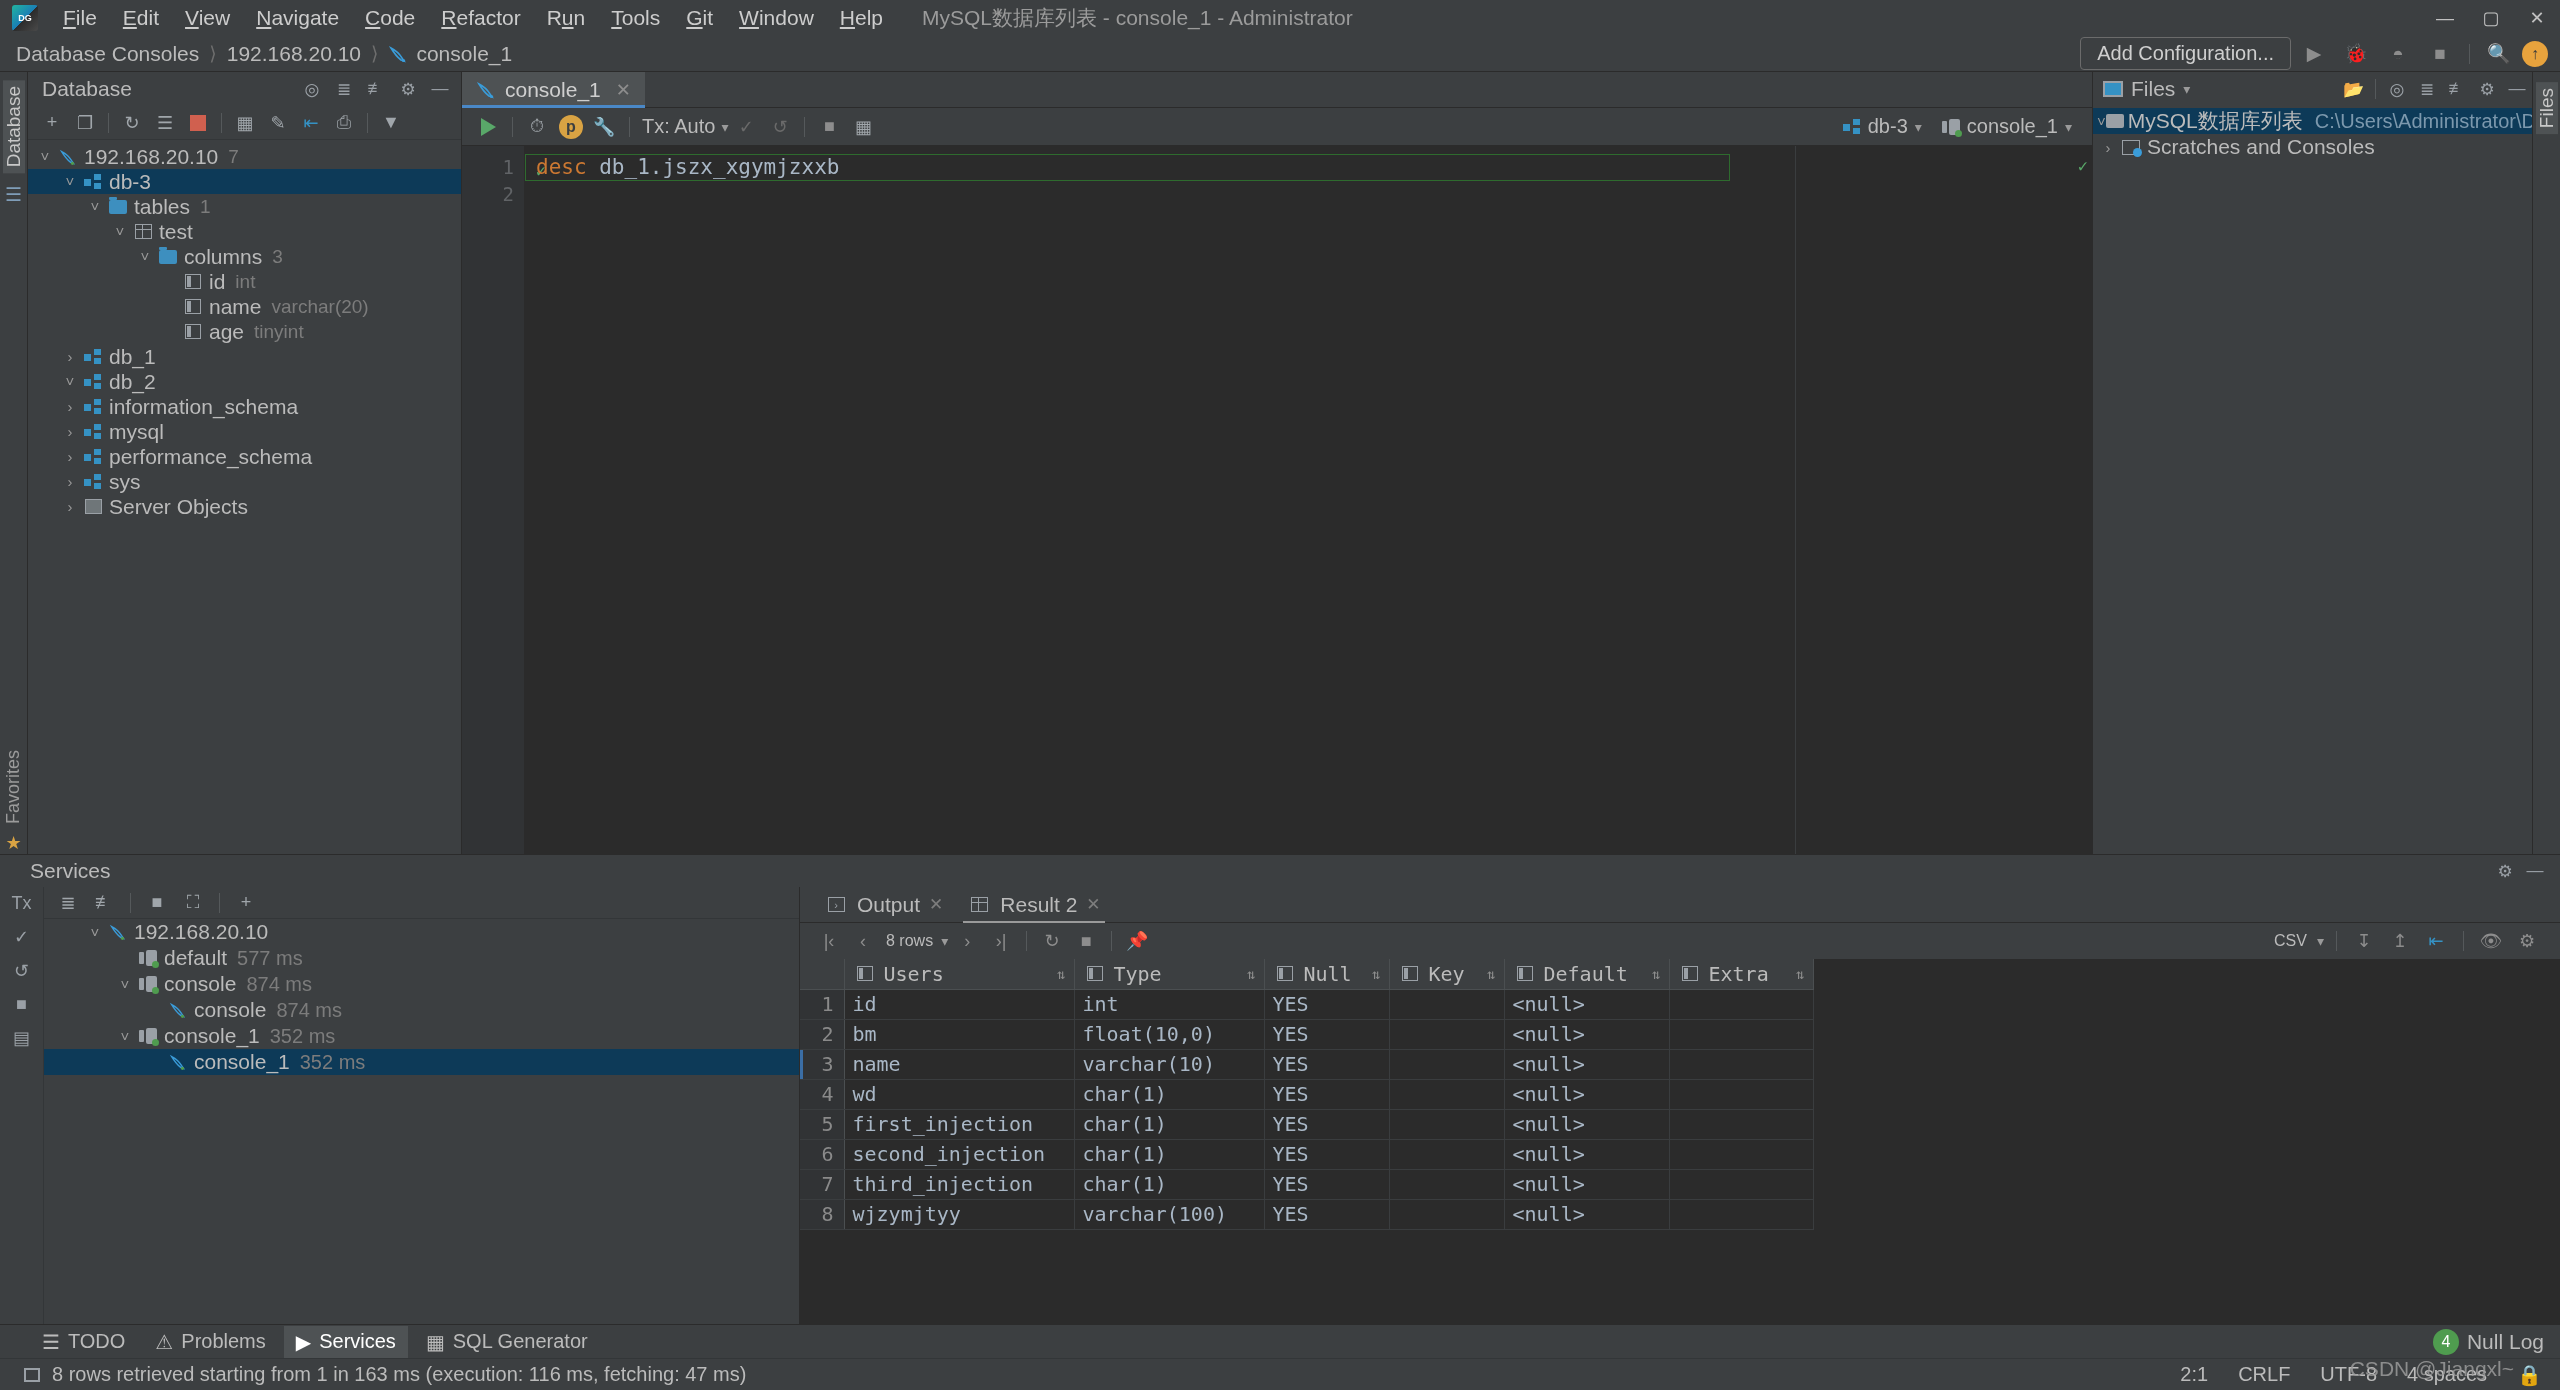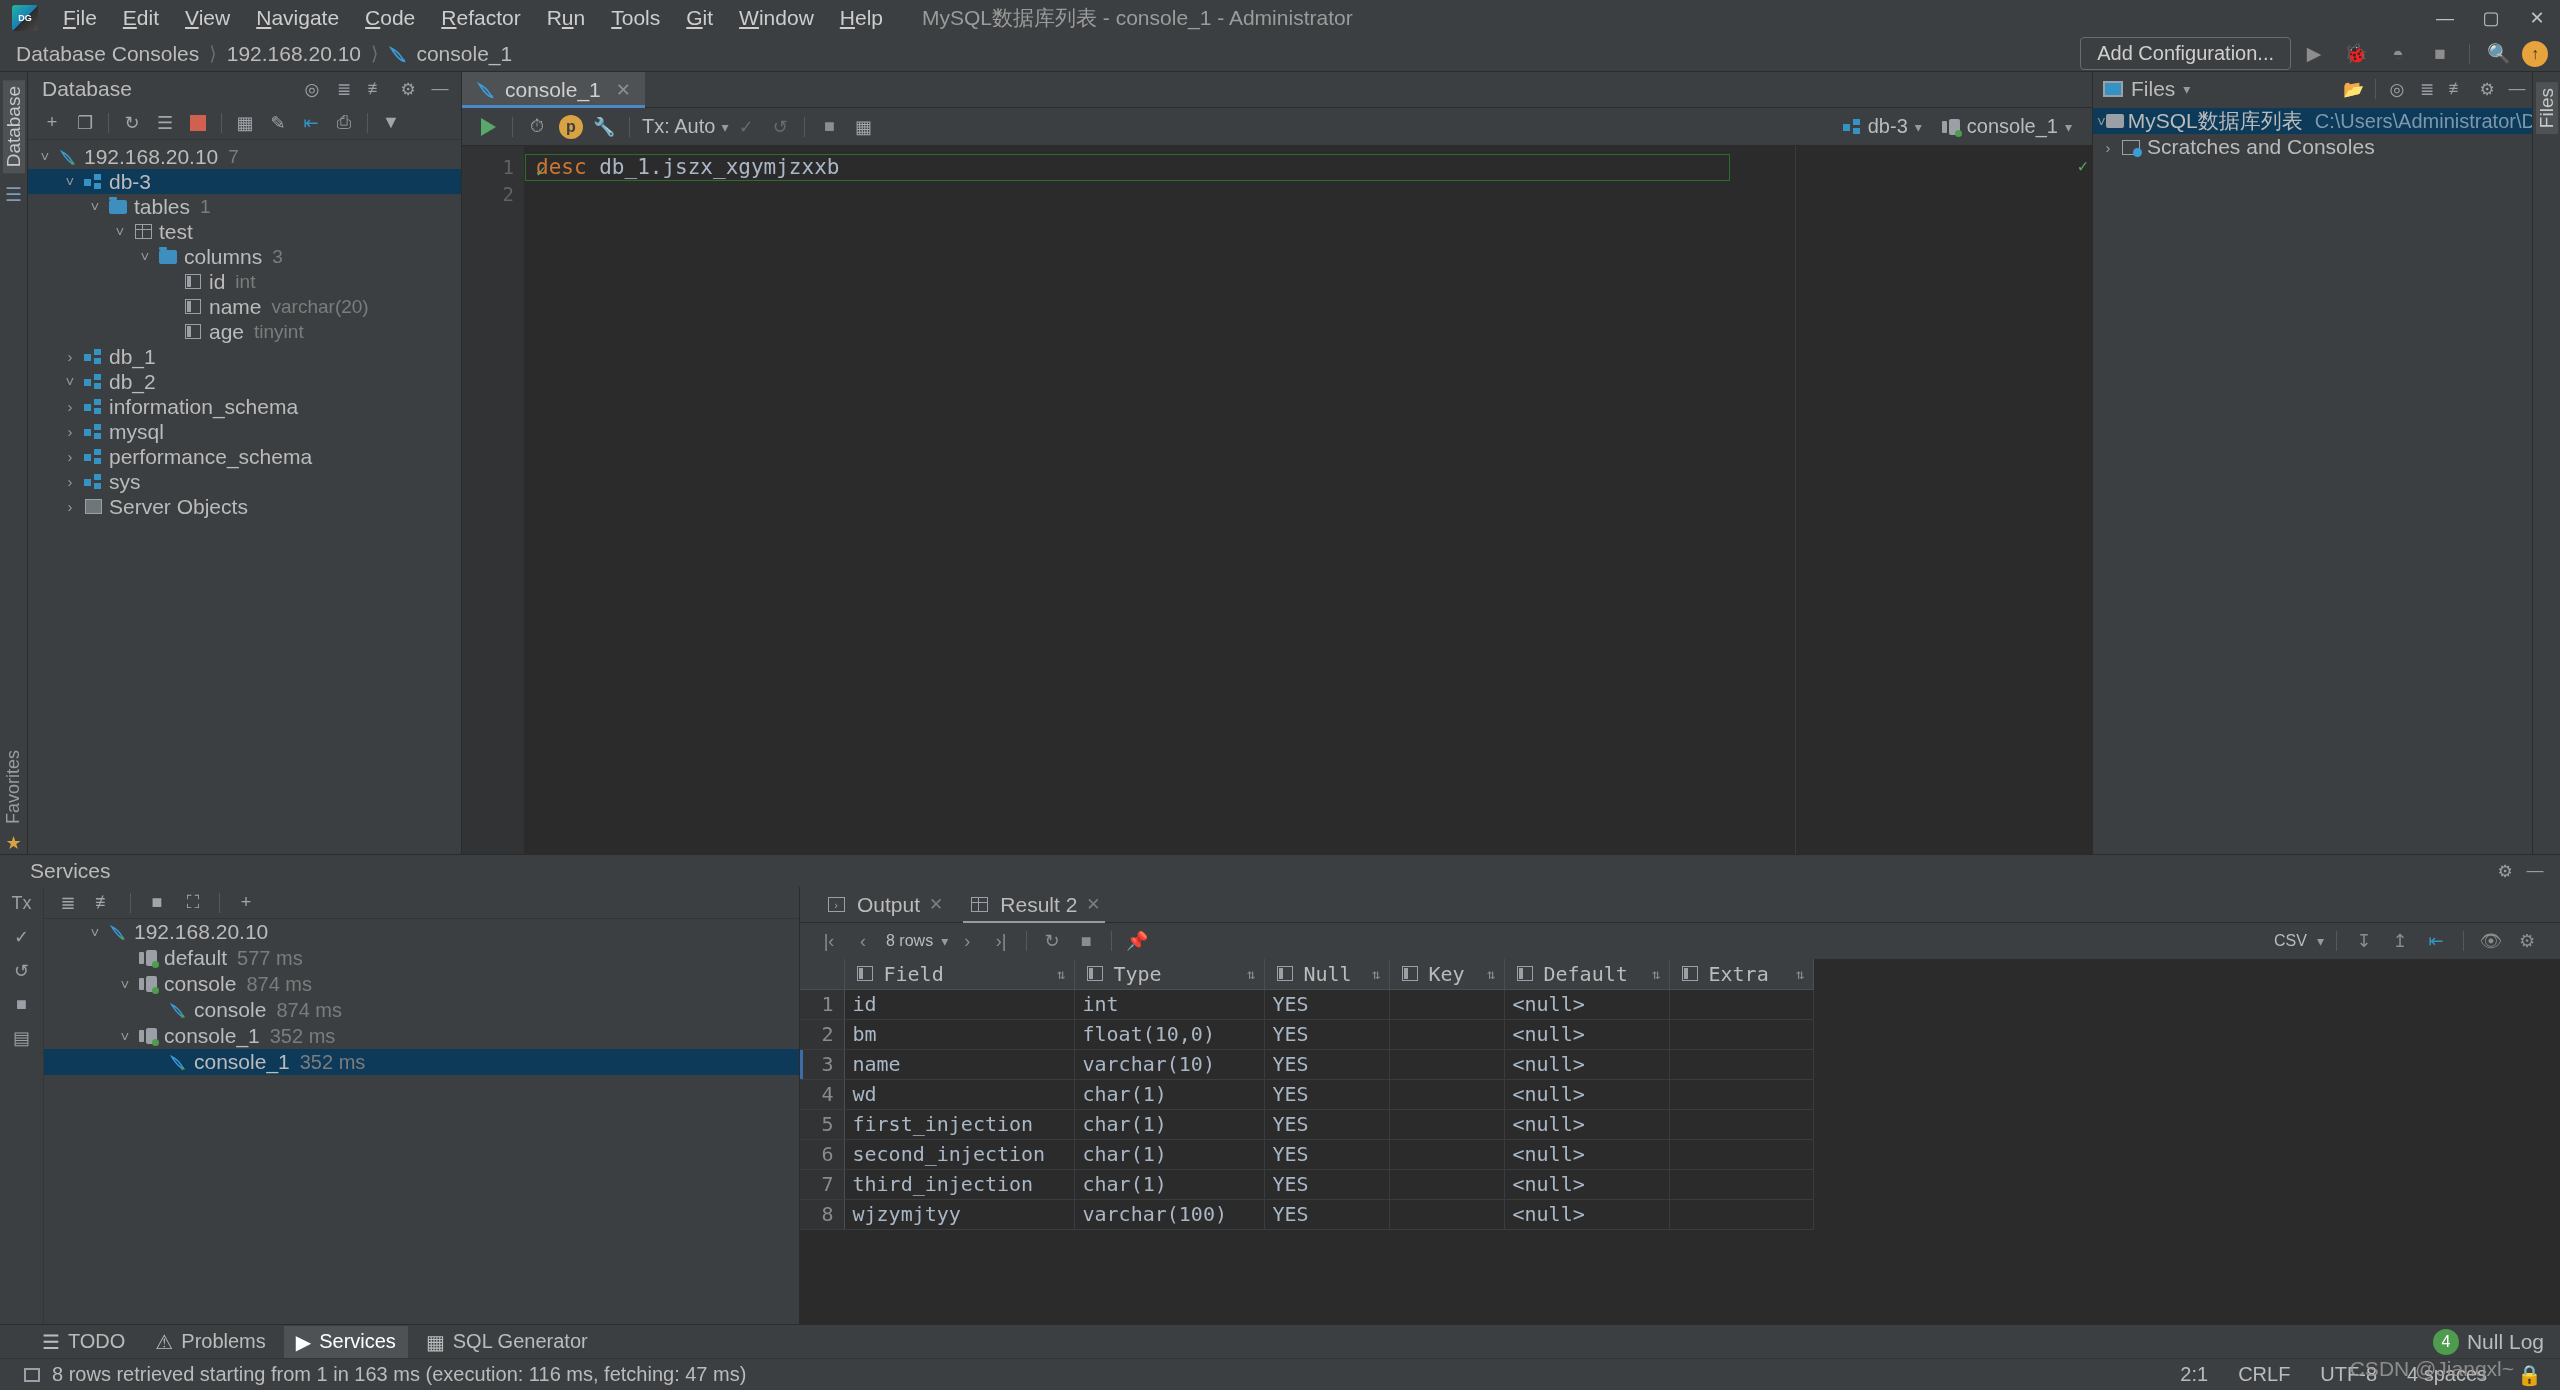--- a/index.html
+++ b/index.html
@@ -658,21 +658,21 @@
         <div class="grid">
           <table class="rg">
             <thead>
                 <tr id="rg-head">
                   <th style="width: 44px;"></th>
                   <th style="width: 230px;">
                     <span class="thc">
                       <span class="ico">
                         <span class="ic-col"></span>
                       </span>
-                      <span>Field</span>
+                      <span>Users</span>
                       <span class="sortar">⇅</span>
                     </span>
                   </th>
                   <th style="width: 190px; text-align: right;">
                     <span class="thc">
                       <span class="ico">
                         <span class="ic-col"></span>
                       </span>
                       <span>Type</span>
                       <span class="sortar">⇅</span>

